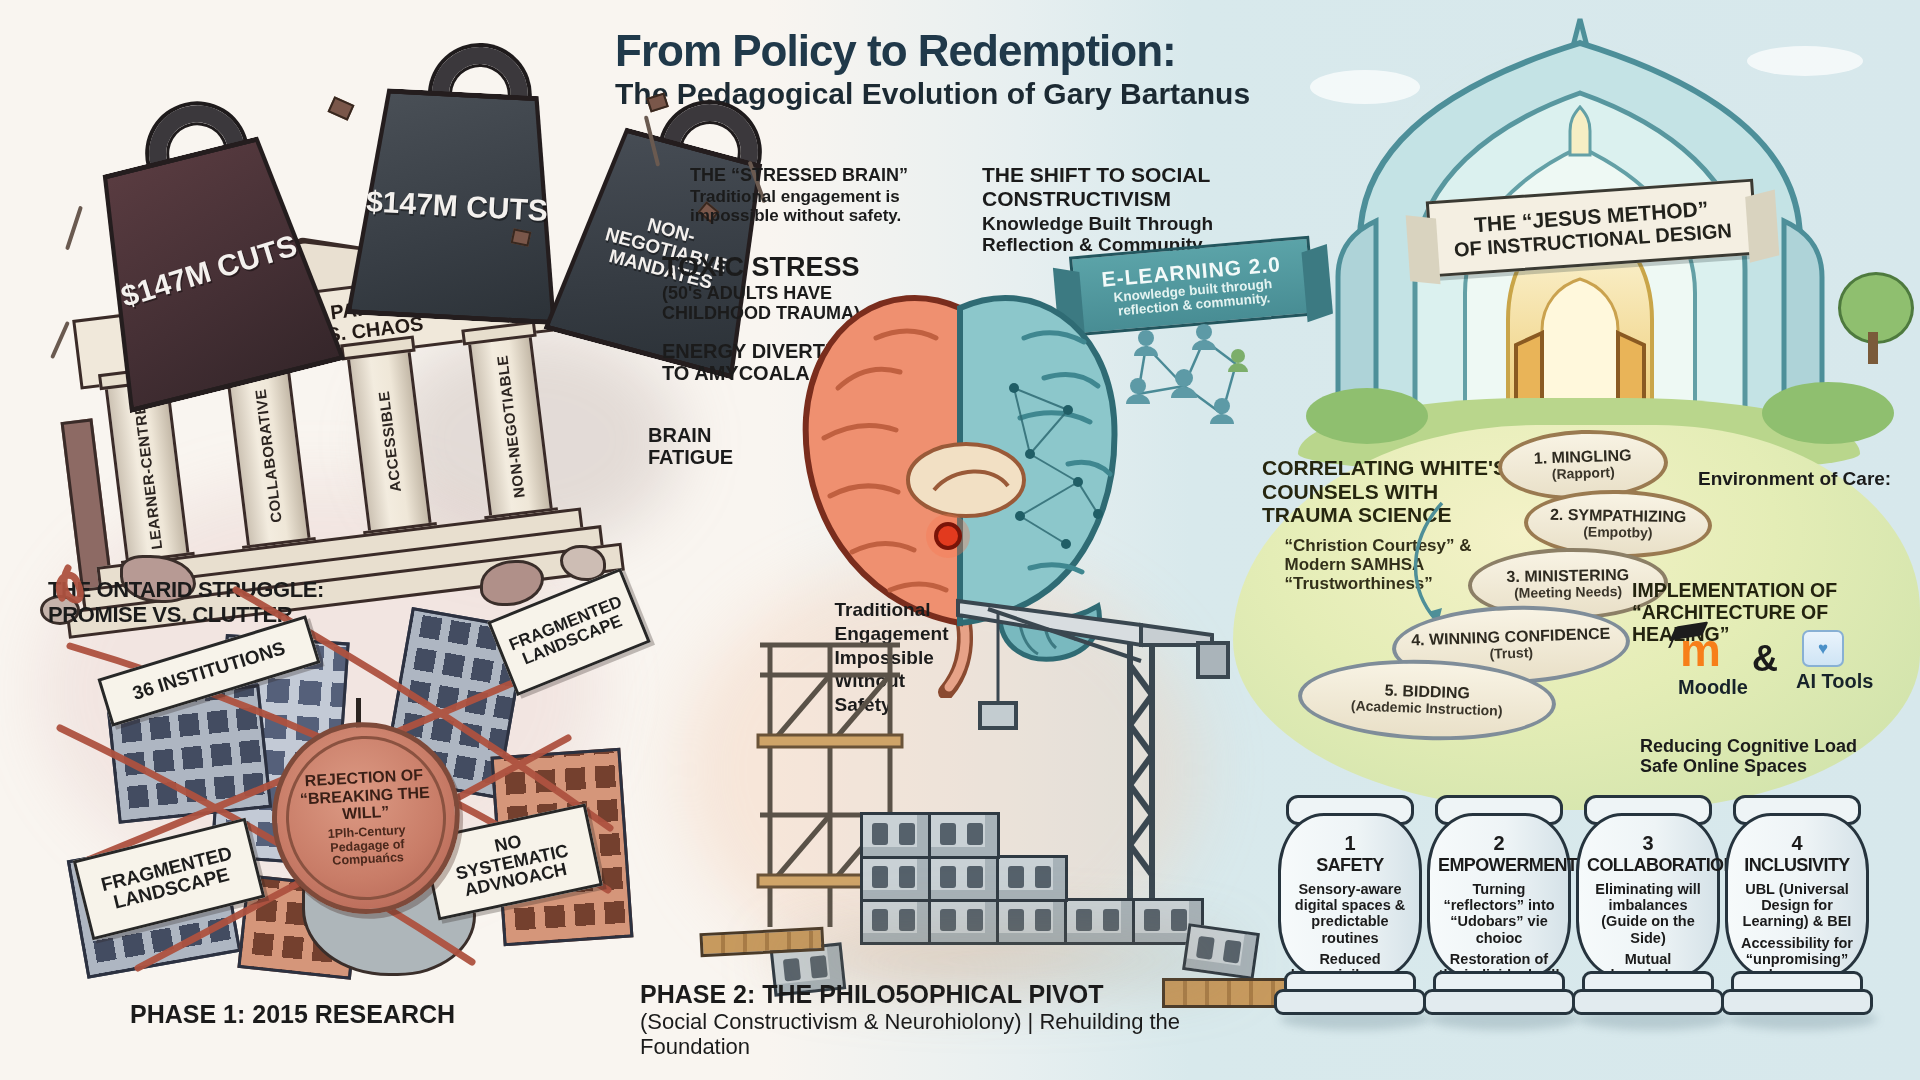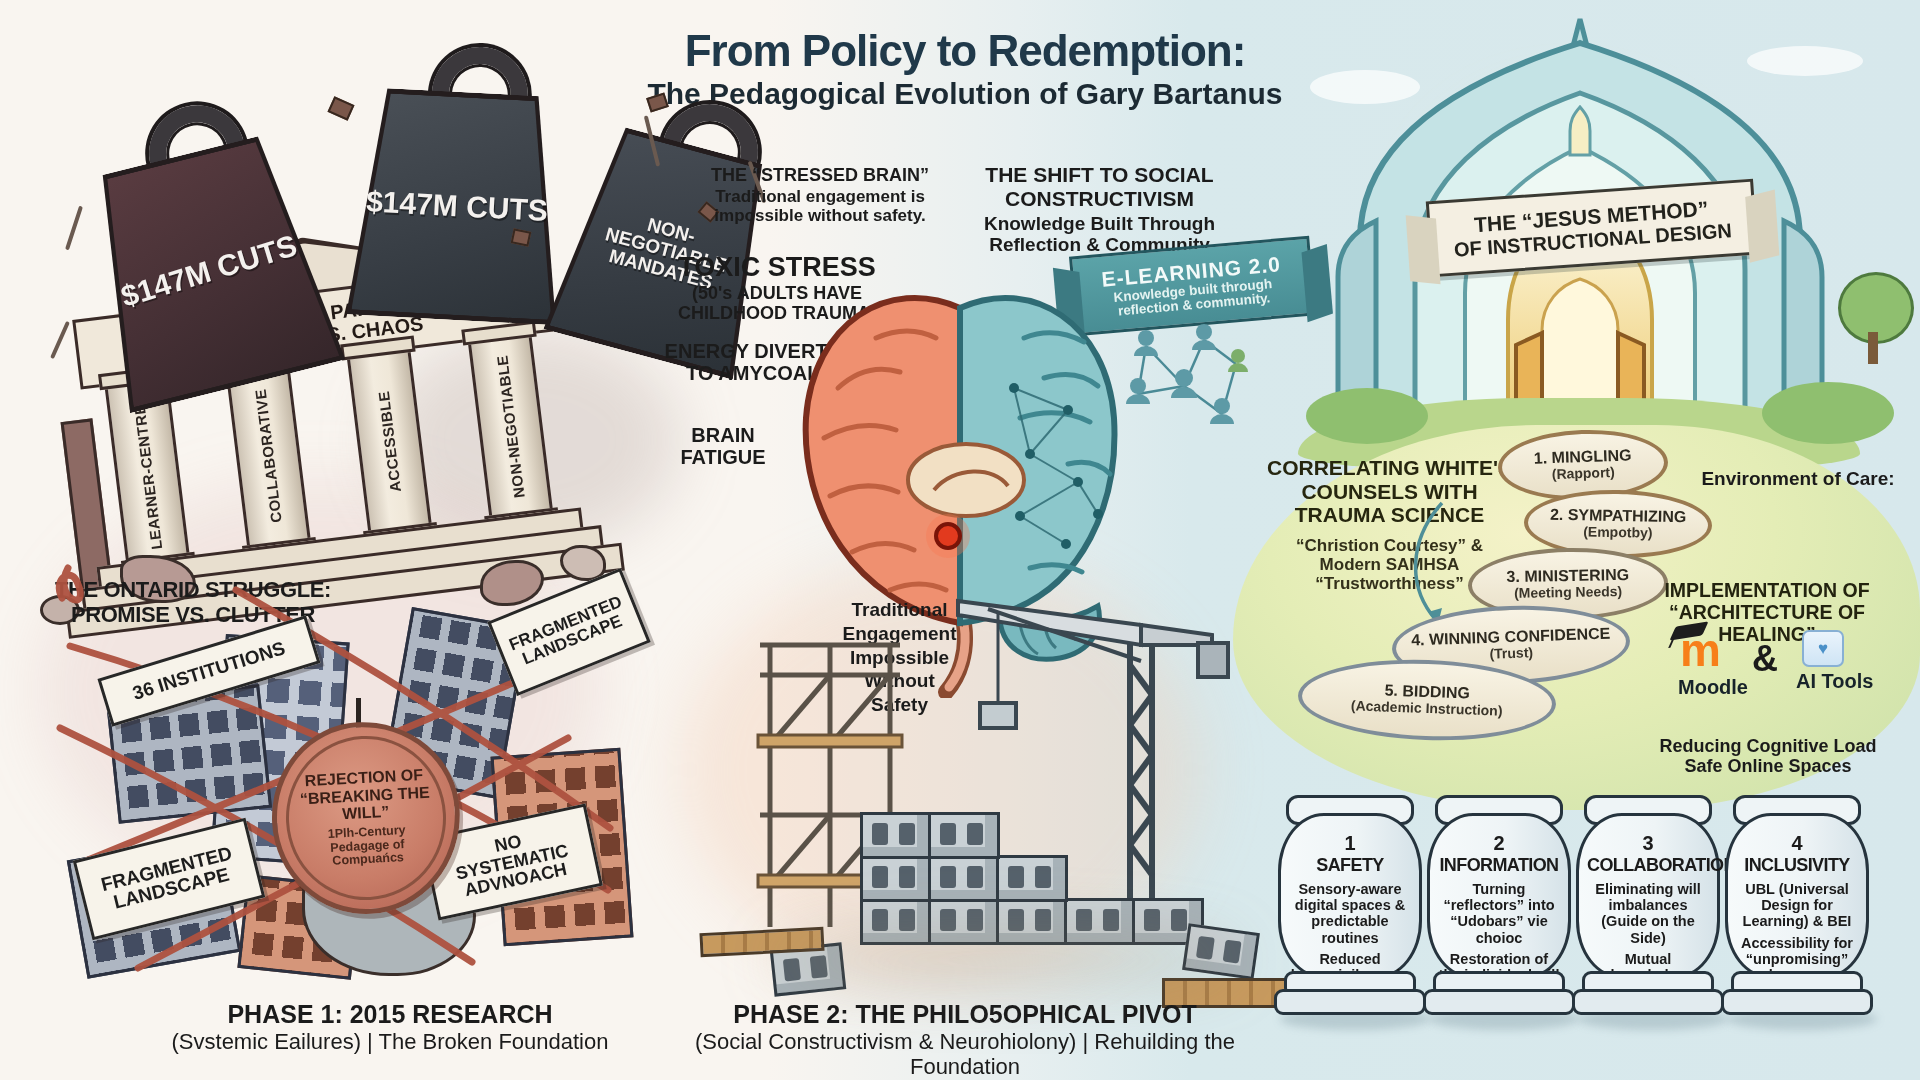--- a/index.html
+++ b/index.html
@@ -4,21 +4,21 @@
 <style>
   html,body{margin:0;padding:0;background:#dfe3e5;}
   .stage{position:relative;width:1920px;height:1080px;overflow:hidden;
          font-family:"Liberation Sans","DejaVu Sans",sans-serif;color:#1b1b1b;}
   .abs{position:absolute;}
   
   .bg{position:absolute;inset:0;
       background:linear-gradient(90deg,#f9f5f0 0%,#f9f5f0 40%,#e7eff0 53%,#d8e9ec 62%,#d7e8ec 100%);}
   .wash{position:absolute;border-radius:50%;filter:blur(30px);}
   
-  .t{position:absolute;text-align:center;line-height:1.12;font-weight:800;color:#1b1b1b;}
+  .t{position:absolute;text-align:left;line-height:1.12;font-weight:800;color:#1b1b1b;}
   
   .sign{position:absolute;background:#f7f3ea;border:3px solid #272727;display:flex;align-items:center;
         justify-content:center;text-align:center;font-weight:800;color:#1d1d1d;line-height:1.05;
         box-shadow:3px 4px 0 rgba(40,30,25,.28);}
   
   .weight{position:absolute;}
   .wbody{position:absolute;inset:0;clip-path:polygon(14% 0,86% 0,100% 100%,0 100%);background:#241d1e;}
   .wfill{position:absolute;inset:5px;clip-path:polygon(14% 0,86% 0,100% 100%,0 100%);}
   .wring{position:absolute;width:62px;height:62px;border-radius:50%;border:17px solid #3b383c;
          left:calc(50% - 31px);top:-46px;box-shadow:0 0 0 4px #1f1b1c, inset 0 0 0 3px #1f1b1c;}
@@ -233,21 +233,20 @@
     <span style="width:150px;">FRAGMENTED LANDSCAPE</span>
   </div>
   <div class="abs" style="left:356px;top:698px;width:5px;height:32px;background:#2a2320;"></div>
   <div class="seal">
     <span class="s1">REJECTION OF “BREAKING THE WILL”</span>
     <span class="s2">1Plh-Century Pedagage of Compuańcs</span>
   </div>
 
   <div class="t" style="left:130px;top:1000px;width:520px;">
     <span style="display:block;font-size:25px;font-weight:800;">PHASE 1: 2015 RESEARCH</span>
-    <span style="display:block;font-size:22px;font-weight:400;margin-top:2px;">(Svstemic Eailures)  |  The Broken Foundation</span>
   </div>
 
   <div class="t" style="left:690px;top:165px;width:260px;">
     <span style="display:block;font-size:18px;">THE “STRESSED BRAIN”</span>
     <span style="display:block;font-size:17px;font-weight:600;margin-top:2px;">Traditional engagement is impossible without safety.</span>
   </div>
   <div class="t" style="left:662px;top:252px;width:230px;">
     <span style="display:block;font-size:27px;">TOXIC STRESS</span>
     <span style="display:block;font-size:18px;margin-top:1px;">(50's ADULTS HAVE CHILDHOOD TRAUMA)</span>
   </div>
@@ -392,21 +391,21 @@
   <div class="blk" style="left:928px;top:855px;"></div>
   <div class="blk" style="left:996px;top:855px;"></div>
   <div class="blk" style="left:860px;top:812px;"></div>
   <div class="blk" style="left:928px;top:812px;"></div>
   <div class="blk" style="left:1185px;top:928px;transform:rotate(8deg);"></div>
   <div class="blk" style="left:772px;top:946px;transform:rotate(-6deg);"></div>
   <div class="pallet" style="left:1162px;top:978px;width:150px;height:24px;"></div>
   <div class="pallet" style="left:700px;top:930px;width:118px;height:18px;transform:rotate(-3deg);"></div>
   <div class="wash" style="left:770px;top:930px;width:470px;height:60px;background:rgba(150,130,105,.25);"></div>
 
-  <div class="t" style="left:640px;top:1000px;width:650px;">
+  <div class="t" style="left:640px;top:980px;width:650px;">
     <span style="display:block;font-size:25px;font-weight:800;">PHASE 2: THE PHILO5OPHICAL PIVOT</span>
     <span style="display:block;font-size:22px;font-weight:400;margin-top:2px;">(Social Constructivism &amp; Neurohiolony) | Rehuilding the Foundation</span>
   </div>
 
   <svg class="abs" style="left:1280px;top:15px;" width="600" height="420" viewBox="0 0 600 420">
     <defs>
       <linearGradient id="gold" x1="0" y1="0" x2="0" y2="1">
         <stop offset="0" stop-color="#fdf9e0"></stop>
           <stop offset="1" stop-color="#edc96e"></stop>
       </linearGradient>
@@ -503,21 +502,21 @@
       </div>
     </div>
     <div class="pbase1"></div>
     <div class="pbase2"></div>
   </div>
   <div class="pillar" style="left:1425px;top:795px;">
     <div class="pcap"></div>
     <div class="pbody">
       <div class="ptxt">
         <div class="pnum">2</div>
-        <div class="pname">INFORMATION</div>
+        <div class="pname">EMPOWERMENT</div>
         <div class="pp">Turning “reflectors” into “Udobars” vie choioc</div>
         <div class="pp">Restoration of the individual will</div>
       </div>
     </div>
     <div class="pbase1"></div>
     <div class="pbase2"></div>
   </div>
   <div class="pillar" style="left:1574px;top:795px;">
     <div class="pcap"></div>
     <div class="pbody">

